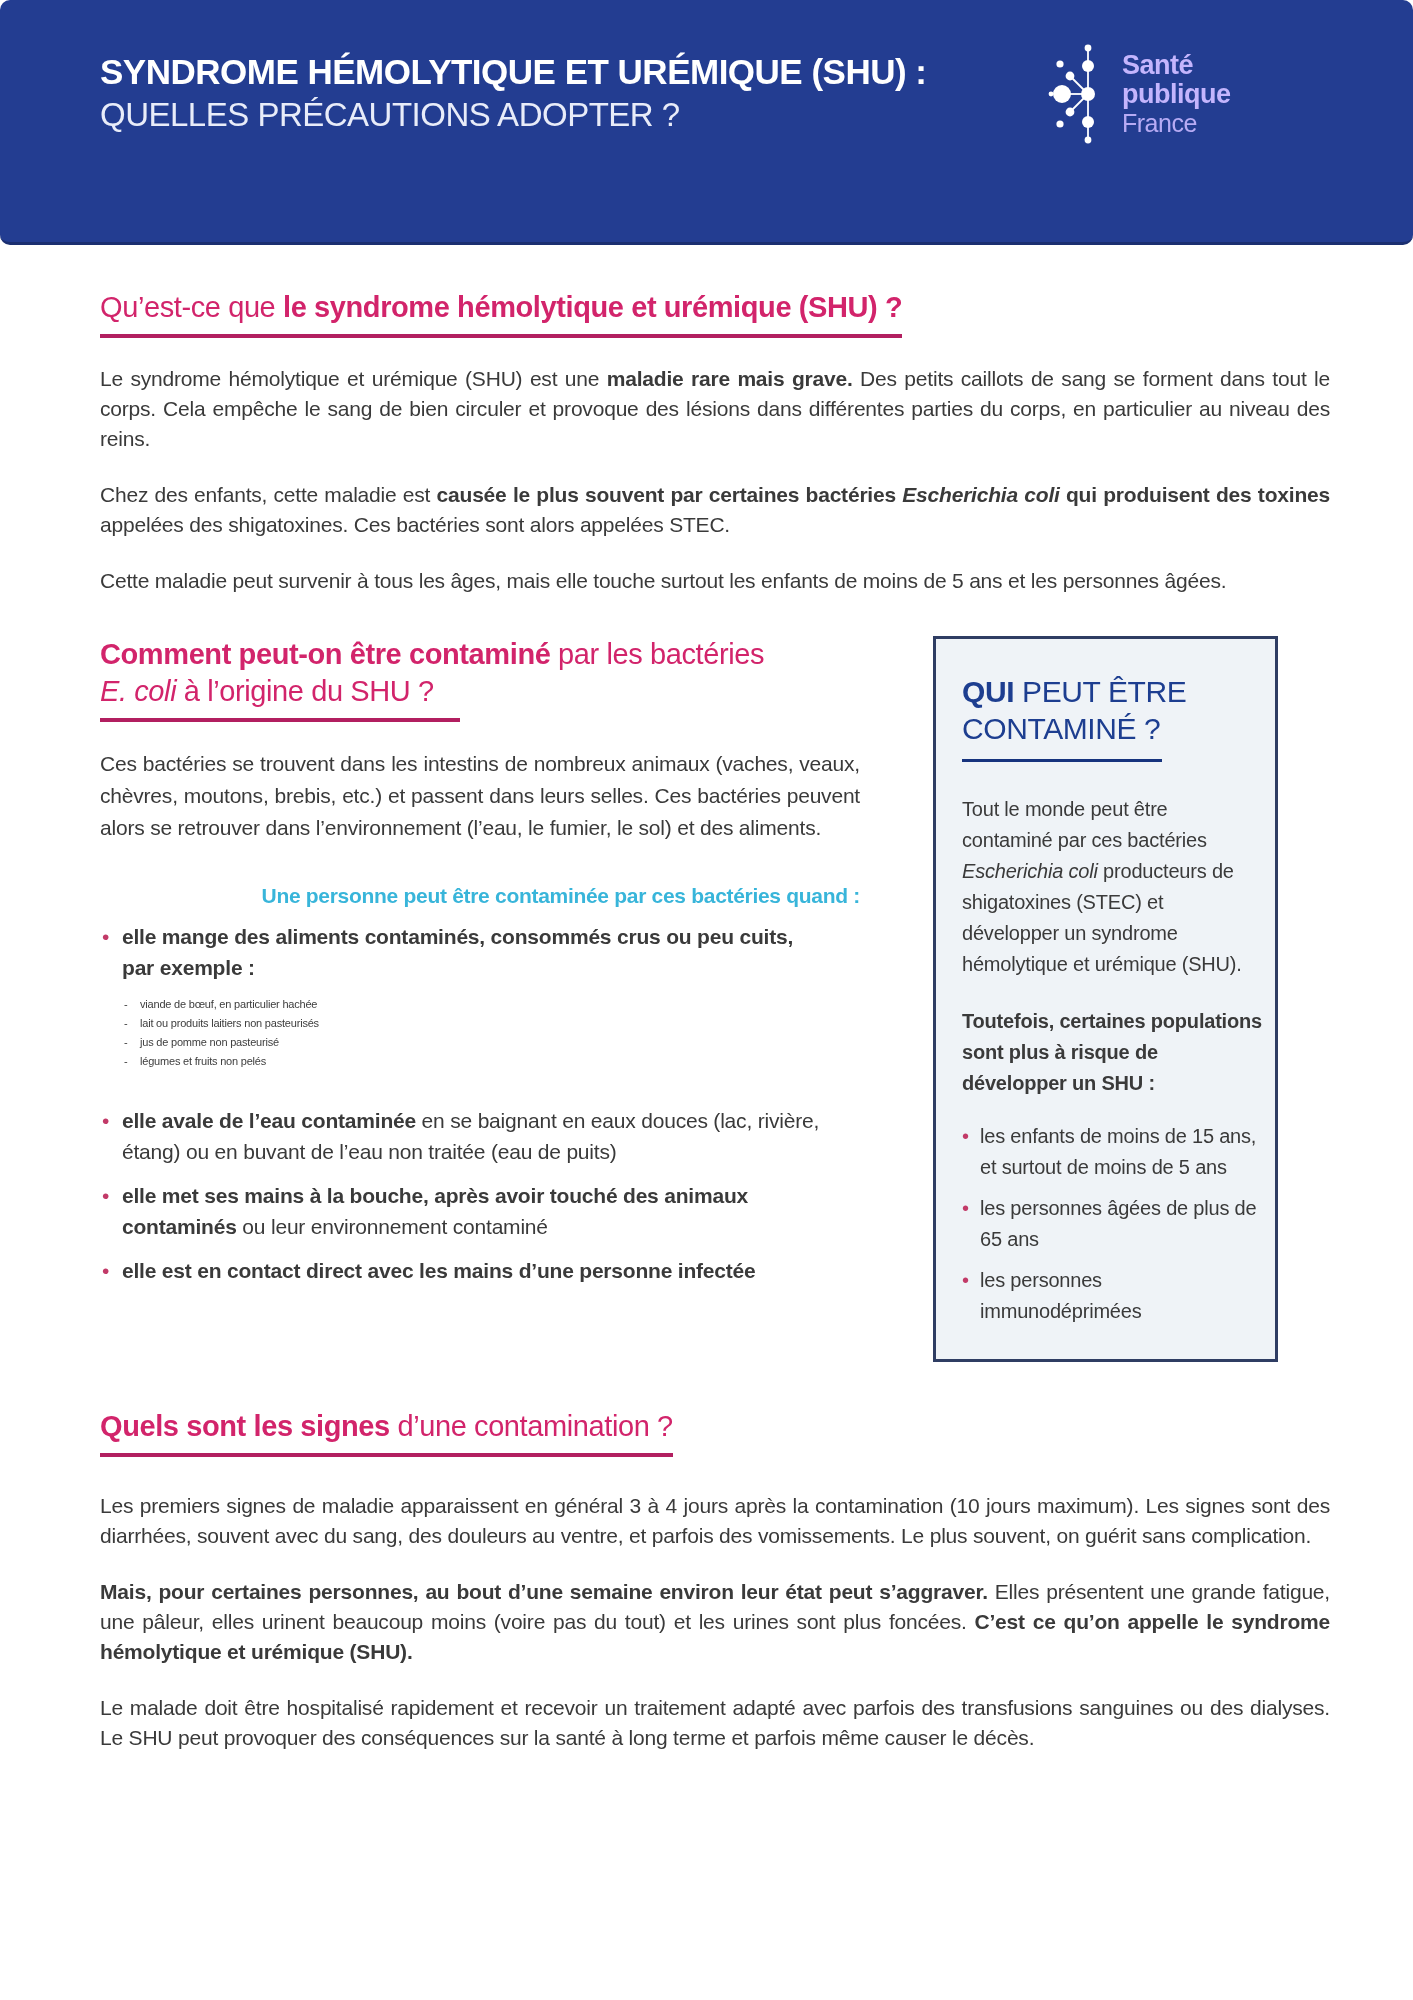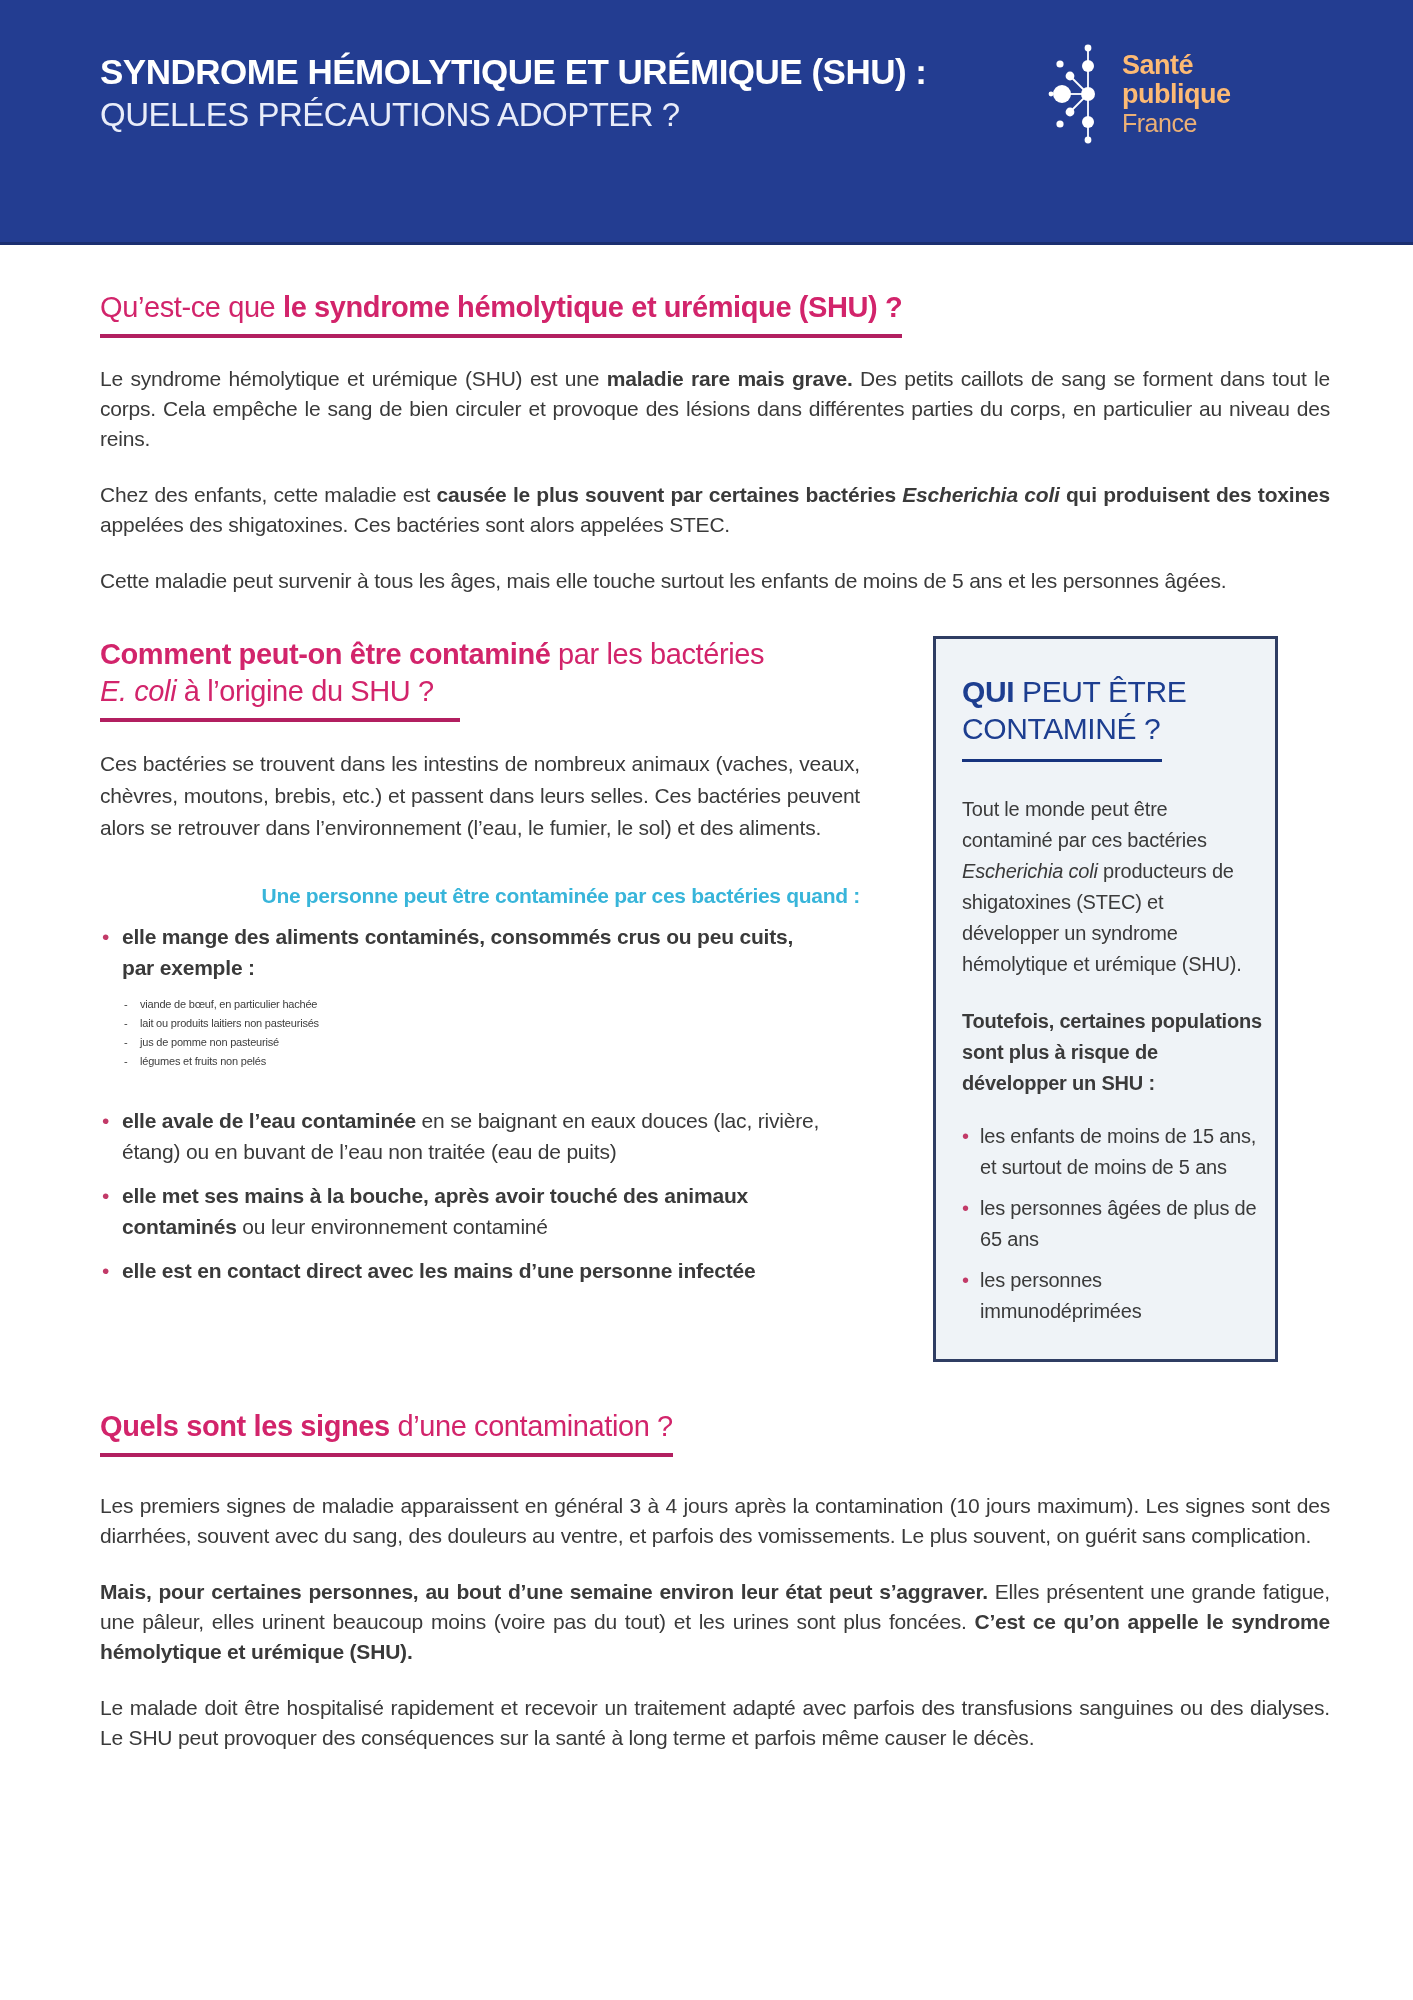--- a/index.html
+++ b/index.html
@@ -8,26 +8,26 @@
     background:#ffffff;
     font-family:"Liberation Sans","DejaVu Sans",sans-serif;
     color:#3a3a3a;
     overflow:hidden;
     position:relative;
     letter-spacing:-0.2px;
   }
   
   .banner{
     height:245px;background:#233d91;position:relative;
-    border-bottom:3px solid #1b2f70;box-sizing:border-box;
+    border-bottom:3px solid #1b2f70;box-sizing:border-box;border-radius:10px;
   }
   .banner-titles{position:absolute;left:100px;top:50px;color:#ffffff;}
   .banner-title{font-size:35px;font-weight:700;letter-spacing:-0.5px;margin:0;line-height:44px;}
   .banner-subtitle{font-size:33px;font-weight:400;letter-spacing:-0.5px;margin:0;line-height:42px;color:#e8ecf9;}
-  .logo{position:absolute;left:1048px;top:40px;display:flex;align-items:center;color:#fdba74;}
+  .logo{position:absolute;left:1048px;top:40px;display:flex;align-items:center;color:#c4b5fd;}
   .logo svg{display:block;}
   .logo-text{margin-left:10px;line-height:29px;}
   .logo-l1,.logo-l2{font-size:27px;font-weight:700;letter-spacing:-0.5px;}
   .logo-l3{font-size:25px;font-weight:400;opacity:.92;letter-spacing:-0.5px;}
   
   .content{padding:0 83px 0 100px;}
   .pink-title{
     color:#d2246b;font-size:29px;font-weight:700;letter-spacing:-0.4px;
     margin:0;line-height:37px;
   }

